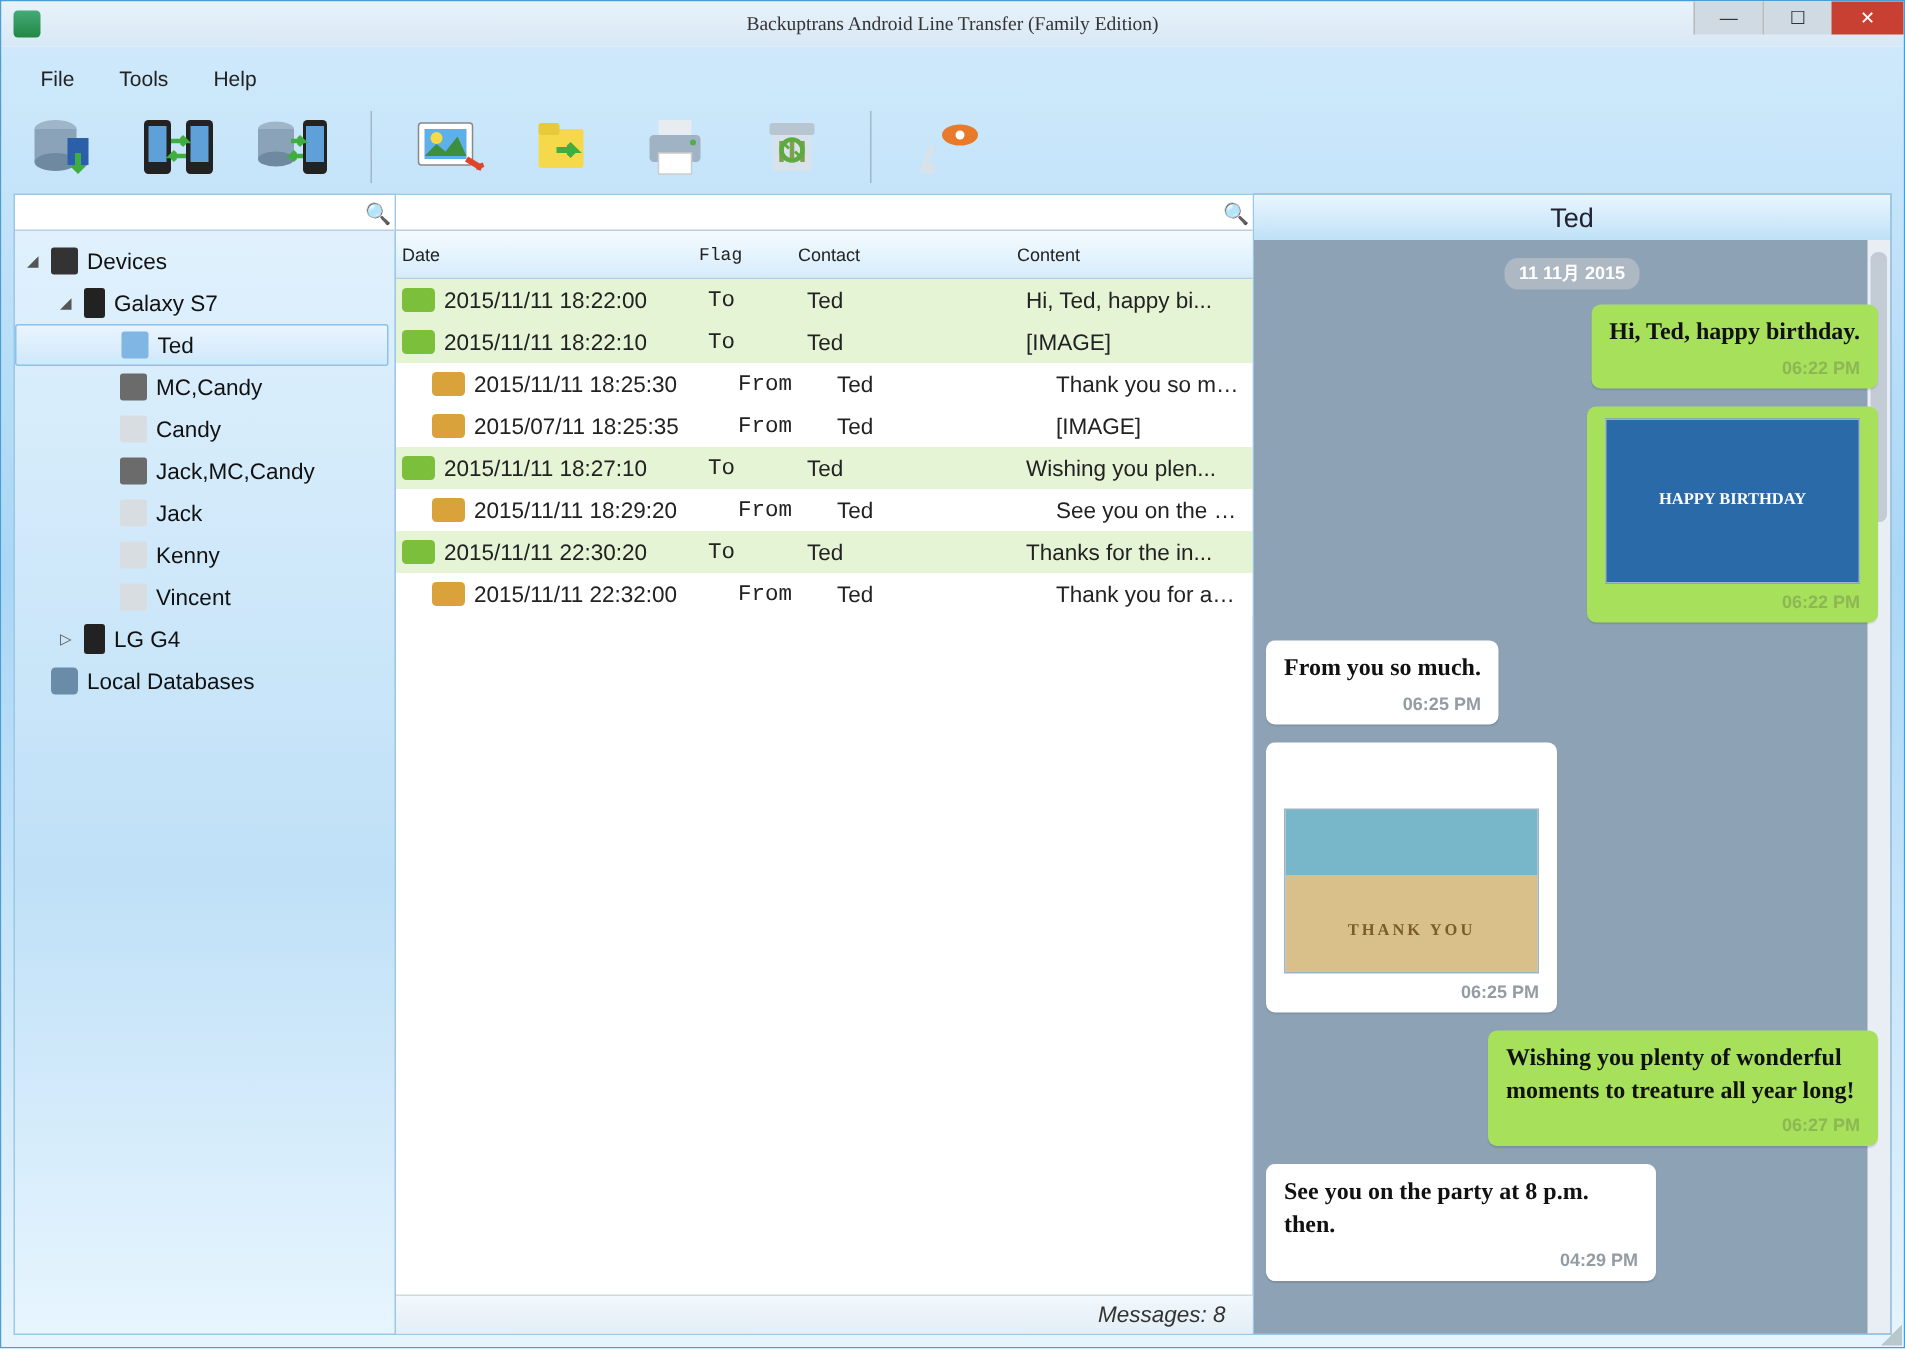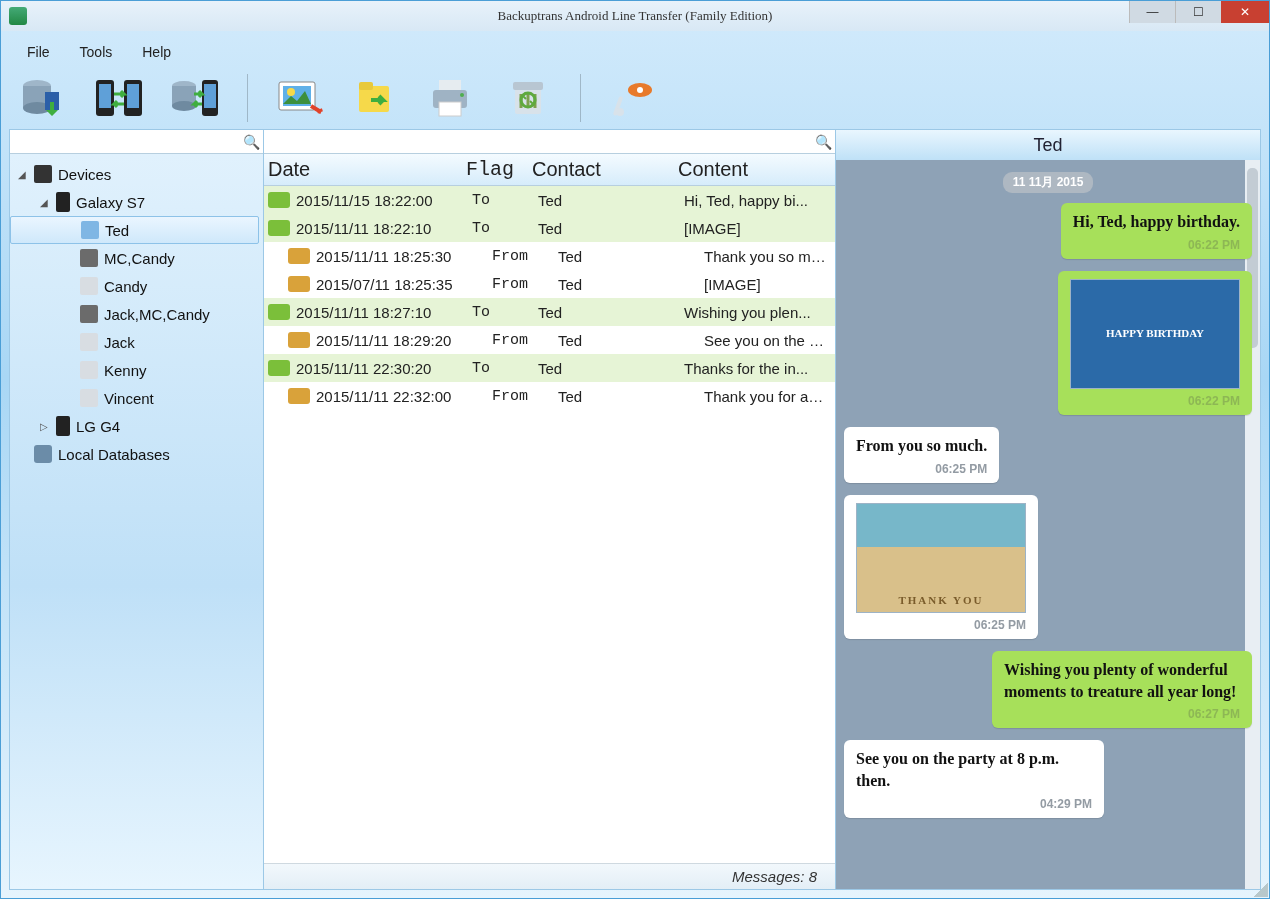--- a/index.html
+++ b/index.html
@@ -31,21 +31,21 @@
 .tree .lvl1 { padding-left: 30px; }
 .tree .lvl2 { padding-left: 70px; }
 .tdisc { width: 10px; color: #555; font-size: 10px; }
 .ticon { width: 18px; height: 18px; display: inline-block; }
 .ticon.device { background: #333; border-radius: 2px; }
 .ticon.phone { background: #222; border-radius: 2px; width: 14px; height: 20px; }
 .ticon.avatar { background: #d8dde2; border-radius: 2px; }
 .ticon.avatar.sel { background: #7fb6e4; }
 .ticon.group { background: #6b6b6b; border-radius: 2px; }
 .ticon.db { background: #6b8ca8; border-radius: 3px; }
-.grid-head { height: 32px; display: flex; align-items: center; background: linear-gradient(#f4fbff,#d6ecfb); border-bottom: 1px solid #b7cfdf; font-size: 20px; color: #222; padding-left: 4px; }
+.grid-head { height: 32px; display: flex; align-items: center; background: linear-gradient(#f4fbff,#d6ecfb); border-bottom: 1px solid #b7cfdf; font-size: 12px; color: #222; padding-left: 4px; }
 .col-date { width: 198px; }
 .col-flag { width: 66px; font-family: Liberation Mono, monospace; }
 .col-contact { width: 146px; }
 .col-content { flex: 1; }
 .grid-body { flex: 1; overflow-y: auto; }
 .grow { height: 28px; display: flex; align-items: center; padding-left: 4px; font-size: 15px; color: #222; }
 .grow.to { background: #e6f4d6; }
 .grow.from { background: #fff; margin-left: 20px; }
 .grow .gicon { width: 22px; height: 16px; border-radius: 3px; margin-right: 6px; }
 .grow.to .gicon { background: #7bbf3a; }
@@ -58,21 +58,21 @@
 .scrollthumb { position: absolute; left: 2px; right: 2px; top: 8px; height: 180px; background: #c3ccd4; border-radius: 5px; }
 .datebadge { display: block; width: fit-content; margin: 2px auto 10px; background: #aeb8c2; color: #fff; font-size: 12px; padding: 2px 10px; border-radius: 9px; font-family: "Segoe UI", sans-serif; }
 .msg { display: flex; margin-bottom: 12px; }
 .msg.right { justify-content: flex-end; }
 .bubble { max-width: 260px; padding: 8px 12px 6px 12px; border-radius: 6px; position: relative; font-size: 16px; line-height: 1.35; color: #111; box-shadow: 0 1px 1px rgba(0,0,0,.12); }
 .msg.right .bubble { background: #a7e05a; }
 .msg.left .bubble { background: #fff; }
 .bubble .time { display: block; text-align: right; font-size: 12px; color: rgba(120,130,140,.8); margin-top: 4px; font-family: "Segoe UI", sans-serif; }
 .msg.right .bubble .time { color: rgba(120,150,80,.55); }
 .imgph { width: 170px; height: 110px; background: #2b6aa8; border: 1px solid #9db3c6; display: flex; align-items: center; justify-content: center; color: #fff; font-size: 11px; }
-.imgph.beach { background: linear-gradient(#77b7c9 40%, #d9c08a 40%); color: #7a5c2b; align-items: flex-end; padding-bottom: 4px; letter-spacing: 2px; font-family: serif; }
+.imgph.beach { background: linear-gradient(#77b7c9 40%, #d9c08a 40%); color: #7a5c2b; align-items: flex-end; padding-bottom: 20px; letter-spacing: 2px; font-family: serif; margin-top: 36px; }
 .resize-grip { position: absolute; right: 2px; bottom: 2px; width: 14px; height: 14px; background:
   linear-gradient(135deg, transparent 50%, #9aa 50%); opacity: .6; }
 svg { display: block; }
 </style>
 </head>
 <body>
 
 <div class="window">
   <div class="titlebar">
     <span class="app-icon"></span>
@@ -233,21 +233,21 @@
         </div>
         <div class="grid-head">
           <div class="col-date">Date</div>
           <div class="col-flag">Flag</div>
           <div class="col-contact">Contact</div>
           <div class="col-content">Content</div>
         </div>
         <div class="grid-body" id="gridbody">
             <div class="grow to">
               <span class="gicon"></span>
-              <div class="col-date" style="width:176px">2015/11/15 18:22:00</div>
+              <div class="col-date" style="width:176px">2015/11/11 18:22:00</div>
               <div class="col-flag">To</div>
               <div class="col-contact">Ted</div>
               <div class="col-content">Hi, Ted, happy bi...</div>
             </div>
             <div class="grow to">
               <span class="gicon"></span>
               <div class="col-date" style="width:176px">2015/11/11 18:22:10</div>
               <div class="col-flag">To</div>
               <div class="col-contact">Ted</div>
               <div class="col-content">[IMAGE]</div>

